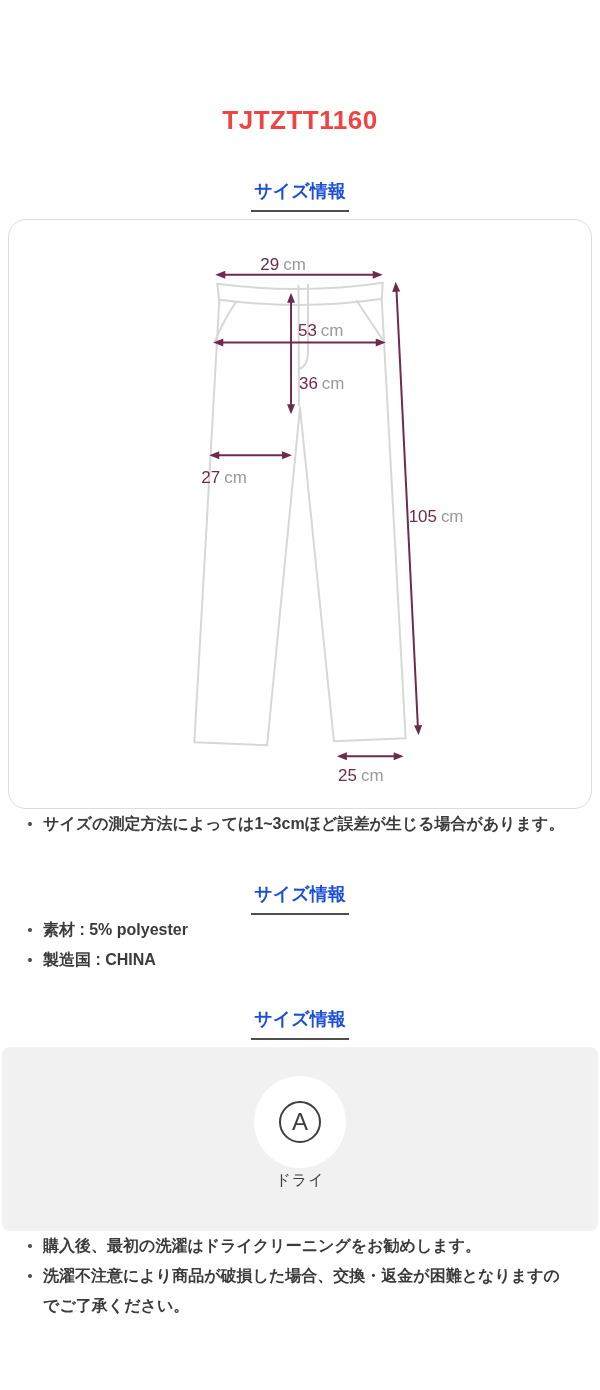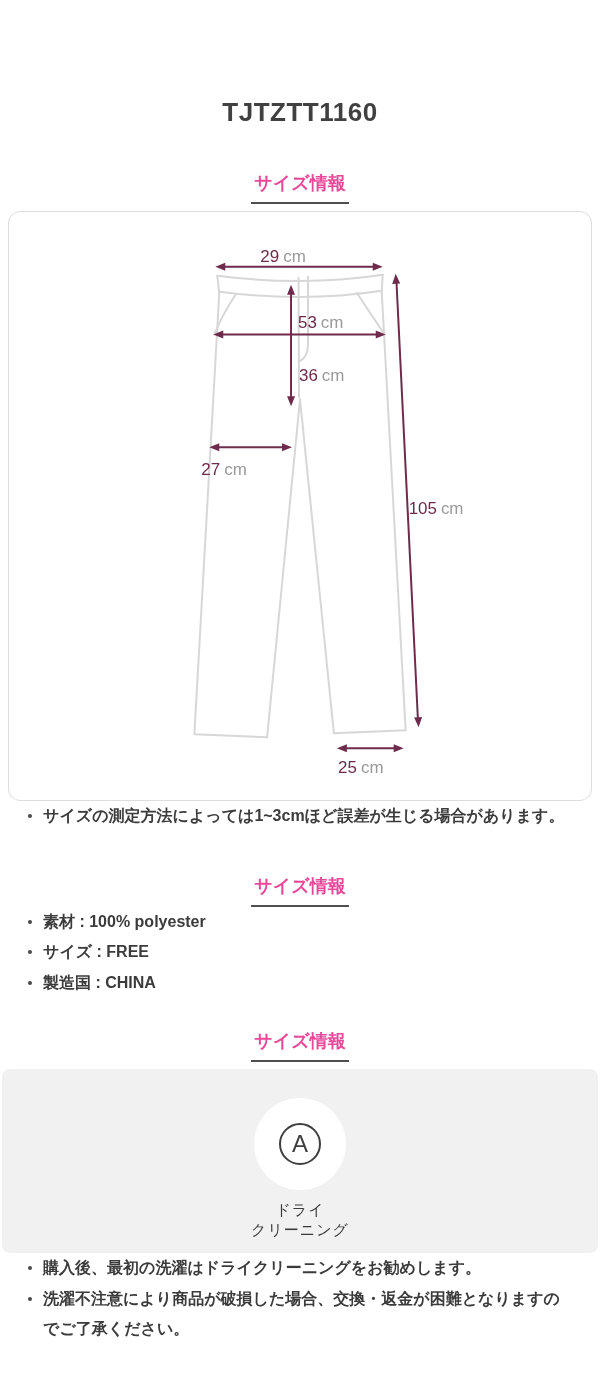--- a/index.html
+++ b/index.html
@@ -4,40 +4,40 @@
 <style>
   html, body { margin:0; padding:0; background:#fff; }
   body {
     width:600px; min-height:1390px;
     font-family:"Liberation Sans","DejaVu Sans",sans-serif;
     color:#3b3b3b;
     padding-bottom:16px;
     box-sizing:border-box;
   }
   .product-title {
-    margin:0; padding-top:97px;
+    margin:8px; padding-top:97px;
     text-align:center;
-    font-size:26px; font-weight:700; color:#404040;
+    font-size:26px; font-weight:700; color:#ef4444;
     letter-spacing:0.5px;
   }
   .section-heading {
     margin:43px 0 0; text-align:center;
-    font-size:18px; font-weight:700; color:#ec4899;
+    font-size:18px; font-weight:700; color:#1d4ed8;
   }
   .section-heading .underline {
     display:inline-block;
     padding:0 3px 7px;
     border-bottom:2px solid #4f4f4f;
   }
   .section-heading.product { margin-top:32px; }
   .diagram-box {
     margin:7px 8px 0;
     height:588px;
     border:1px solid #ddd;
-    border-radius:12px;
+    border-radius:18px;
     overflow:hidden;
   }
   .diagram { display:block; width:584px; height:588px; }
   .diagram text { font-size:17px; }
   ul.bullets { list-style:none; margin:0; padding:0 26px; }
   ul.bullets li {
     position:relative; padding-left:17px;
     font-size:16px; line-height:1.85; color:#3b3b3b;
     margin-bottom:1px;
     font-weight:bold;
@@ -57,21 +57,21 @@
     text-align:center;
     overflow:hidden;
   }
   .care-circle {
     width:92px; height:92px;
     margin:29px auto 0;
     background:#fff; border-radius:50%;
     display:flex; align-items:center; justify-content:center;
   }
   .care-label {
-    margin-top:10px;
+    margin-top:2px;
     font-size:15px; line-height:1.32; color:#3a3a3a;
     letter-spacing:1px;
   }
 </style>
 </head>
 <body>
 
 <h1 class="product-title">TJTZTT1160</h1>
 
 <h2 class="section-heading">
@@ -139,38 +139,36 @@
 
 <ul class="bullets note-list">
   <li>サイズの測定方法によっては1~3cmほど誤差が生じる場合があります。</li>
 </ul>
 
 <h2 class="section-heading">
   <span class="underline">サイズ情報</span>
 </h2>
 
 <ul class="bullets info-list">
-  <li>素材 : 100% polyester</li>
-  <li>サイズ : FREE</li>
+  <li>素材 : 5% polyester</li>
   <li>製造国 : CHINA</li>
 </ul>
 
 <h2 class="section-heading product">
   <span class="underline">サイズ情報</span>
 </h2>
 
 <div class="care-card">
   <div class="care-circle">
     <svg width="48" height="48" viewBox="0 0 48 48">
       <circle cx="24" cy="24" r="20" fill="none" stroke="#3f3f3f" stroke-width="2"></circle>
       <text x="24" y="32" text-anchor="middle" font-size="24" fill="#3f3f3f">A</text>
     </svg>
   </div>
   <div class="care-label">
     <div>ドライ</div>
-    <div>クリーニング</div>
   </div>
 </div>
 
 <ul class="bullets product-notes">
   <li>購入後、最初の洗濯はドライクリーニングをお勧めします。</li>
   <li>洗濯不注意により商品が破損した場合、交換・返金が困難となりますのでご了承ください。</li>
 </ul>
 
 </body></html>

